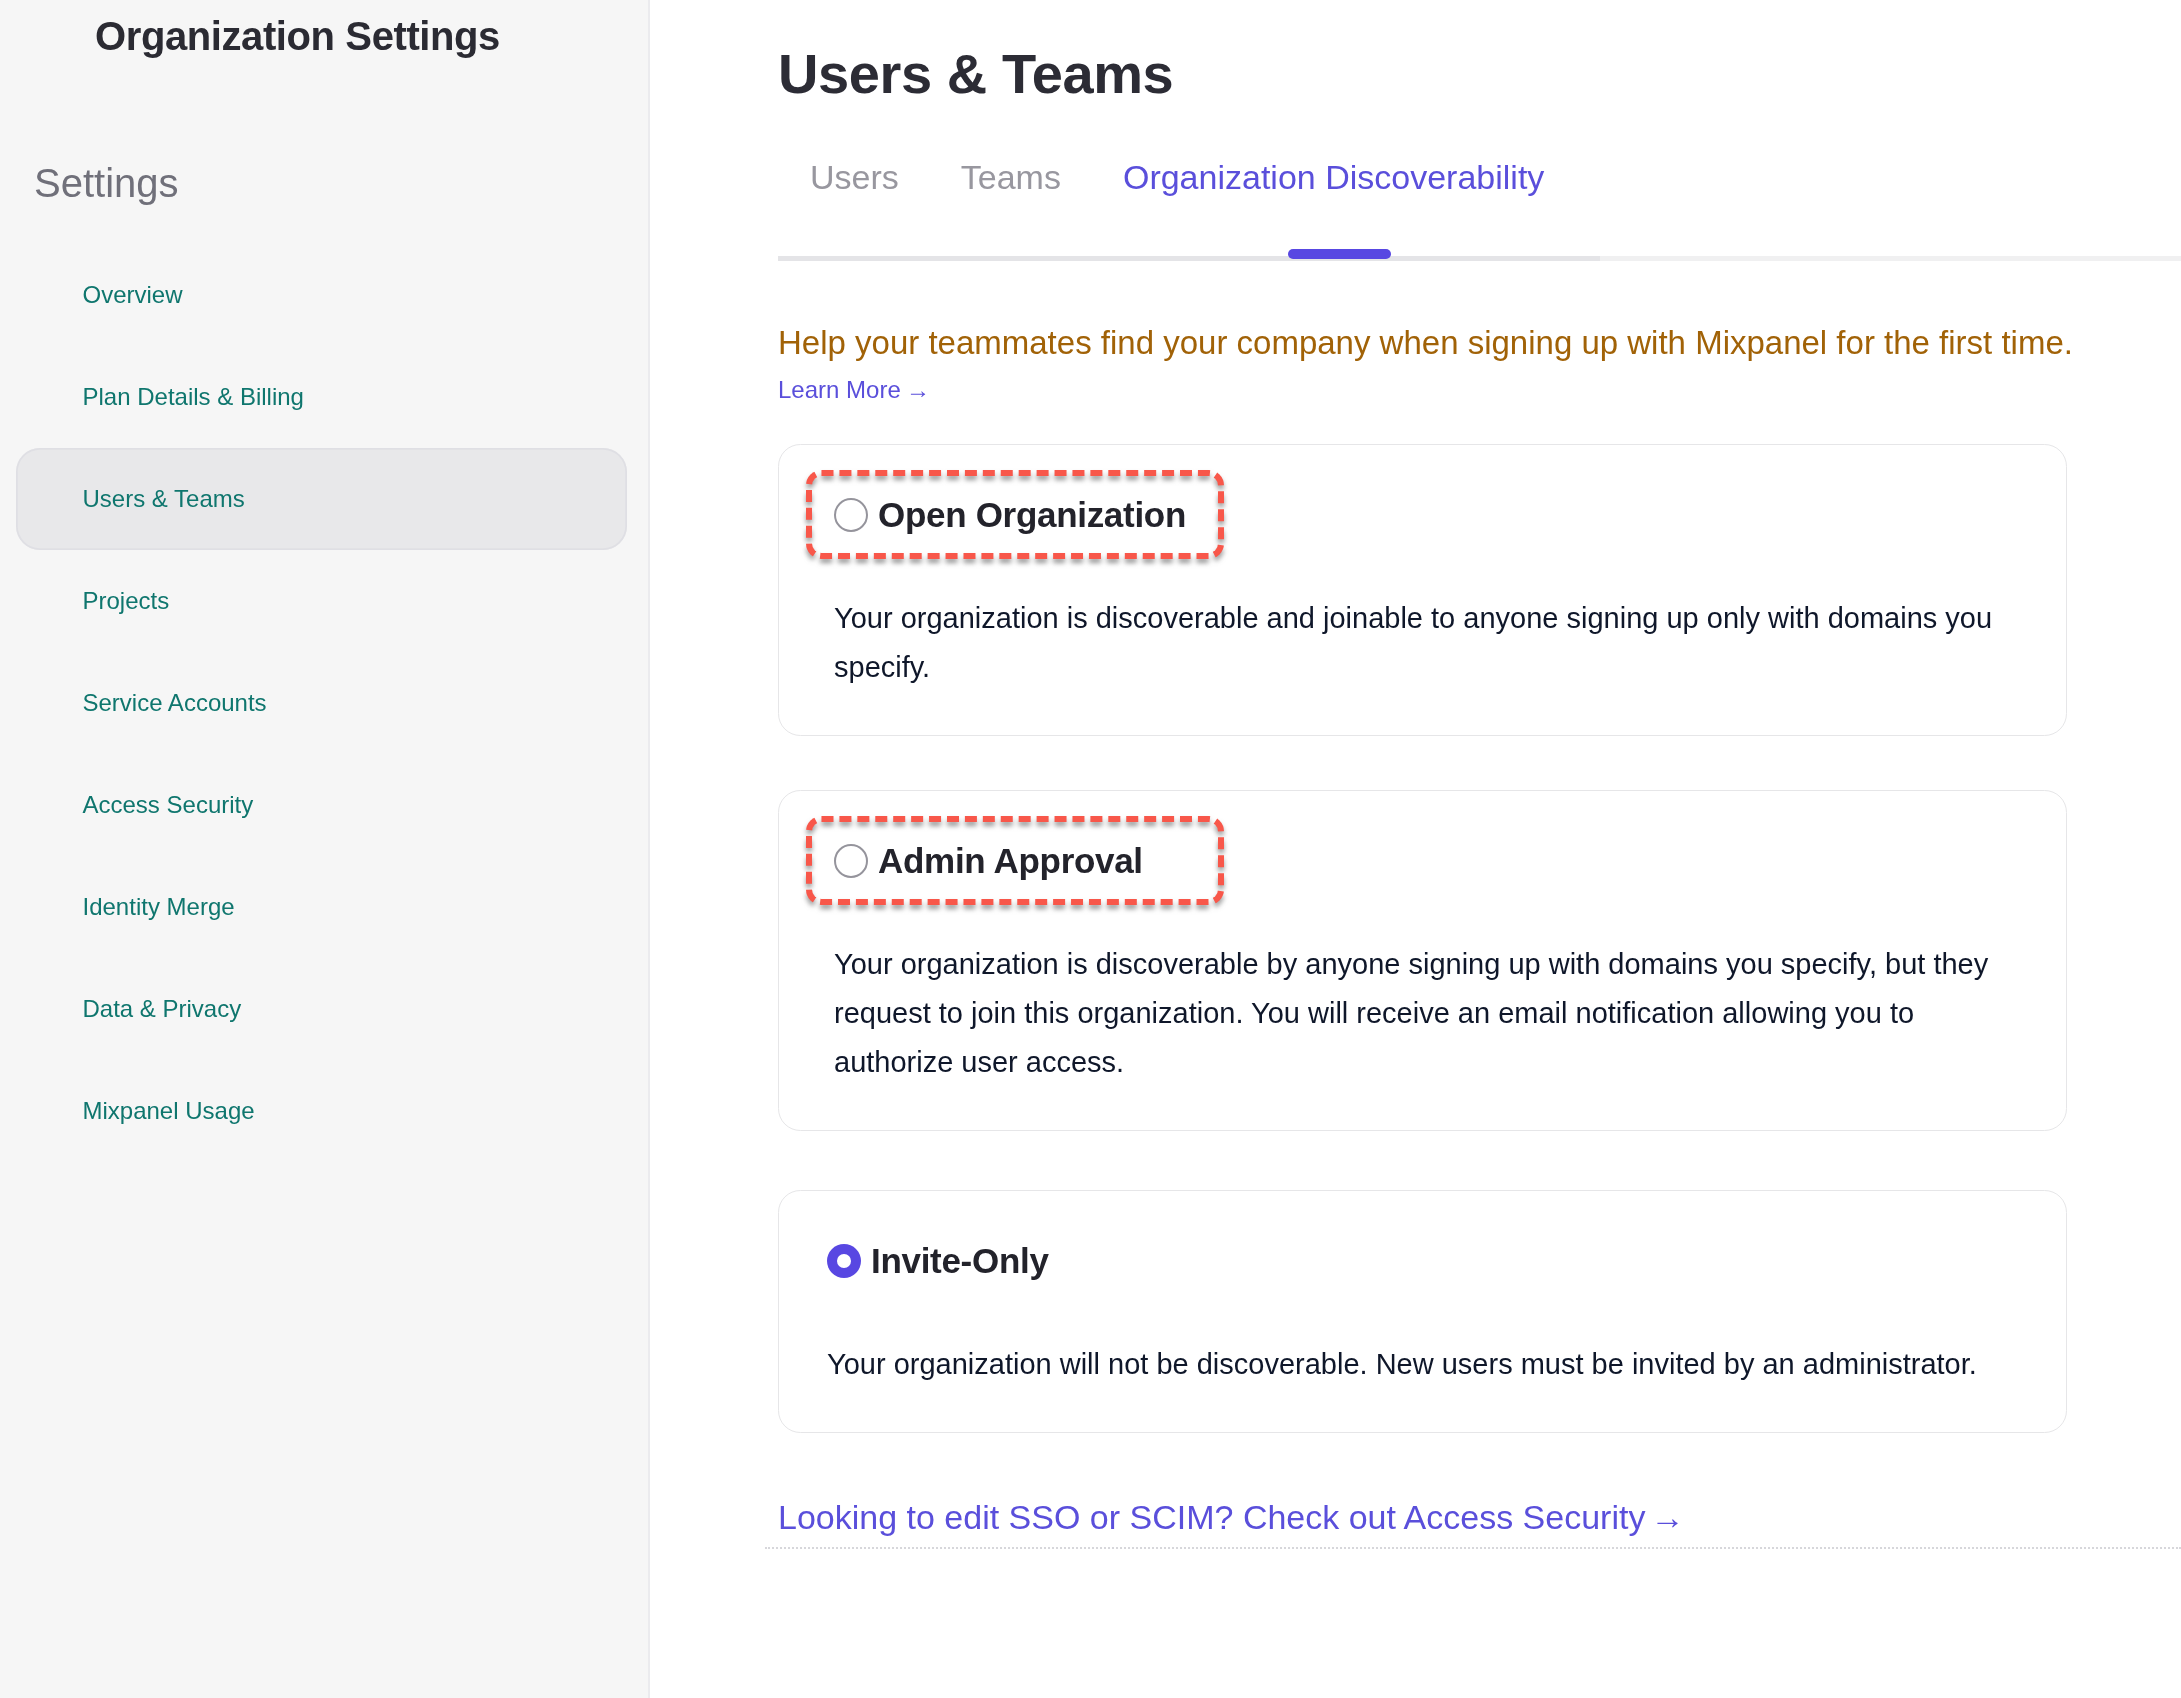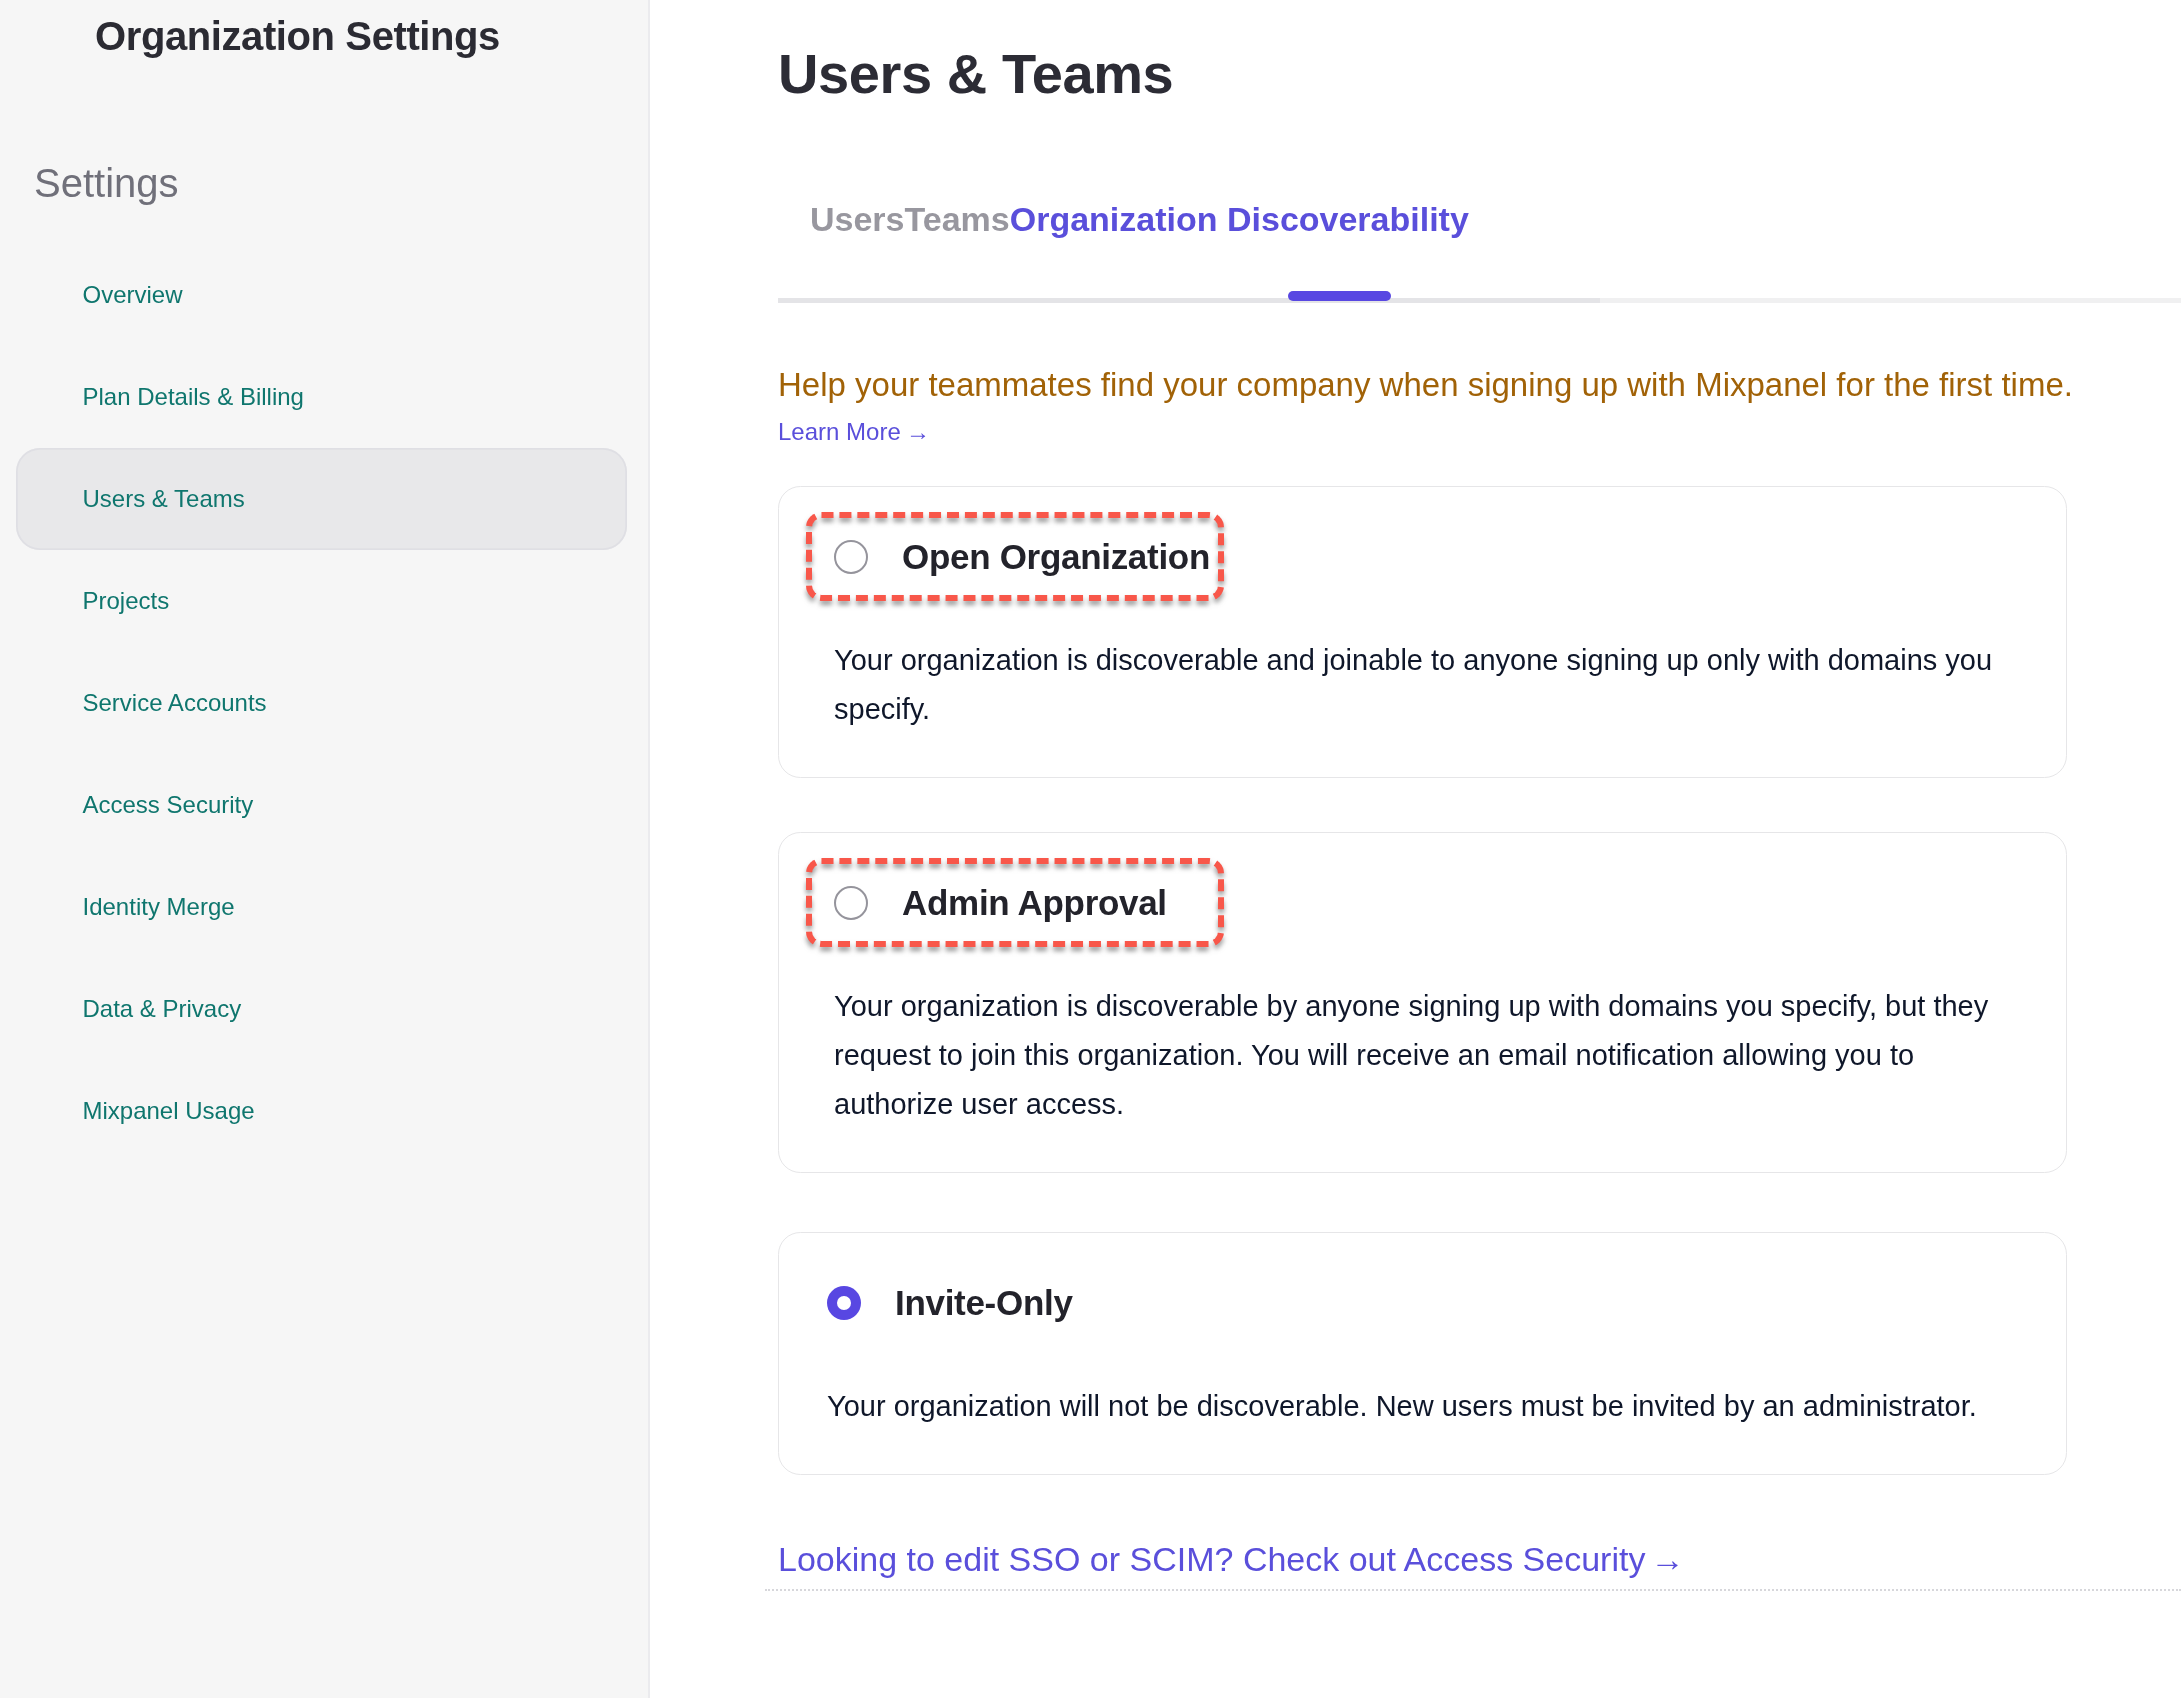--- a/index.html
+++ b/index.html
@@ -46,23 +46,23 @@
 
   
   .main { flex:1; padding:43px 0 0 128px; position:relative; }
   .page-title {
     margin:0;
     font-size:56px; line-height:62px; font-weight:700;
     color:#2c2c35; letter-spacing:-0.4px;
   }
 
   .tabs {
-    margin:94px 0 0 32px;
-    display:flex; 
-    font-size:34px; font-weight:700;
+    margin:52px 0 0 32px;
+    display:flex; gap:62px;
+    font-size:34px; font-weight:400;
   }
   .tab { color:#98979f; cursor:pointer; line-height:40px; }
   .tab.active { color:#5a4fdb; }
 
   .tab-underline {
     position:relative;
     margin-top:59px;
     height:5.2px; width:1403px;
     background:#f0f0f1;
   }
@@ -98,21 +98,21 @@
     border-radius:22.4px;
     background:#ffffff;
     padding:52px 55px 43px 55px;
   }
   .card-1 { margin-top:40px; }
   .card-2 { margin-top:54px; }
   .card-3 { margin-top:59px;padding-left:48px; }
 
   .option-header {
     position:relative;
-    display:inline-flex; align-items:center; gap:34px;
+    display:inline-flex; align-items:center; gap:10px;
     height:36px;
     cursor:pointer;
   }
   .radio {
     width:34px; height:34px; flex:0 0 auto;
     border-radius:50%;
     border:2.6px solid #95949c;
     background:#ffffff;
     position:relative;
   }

